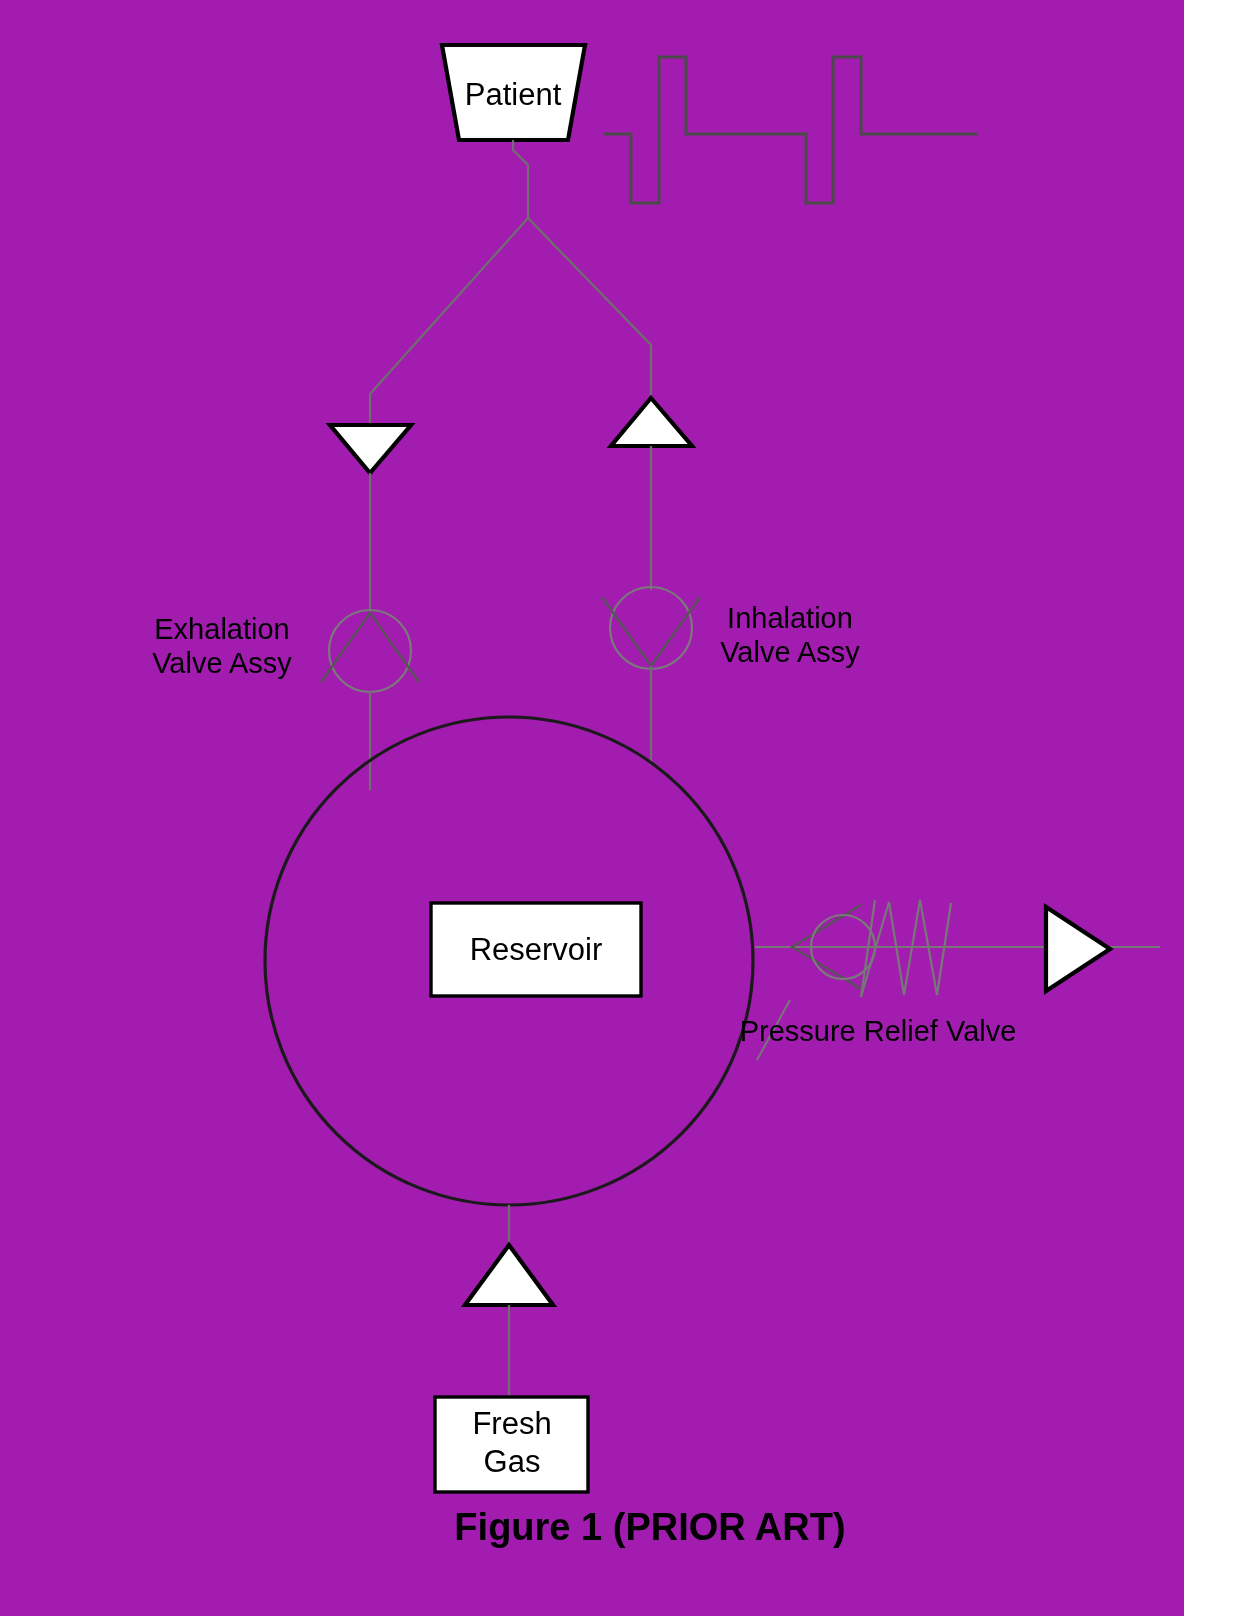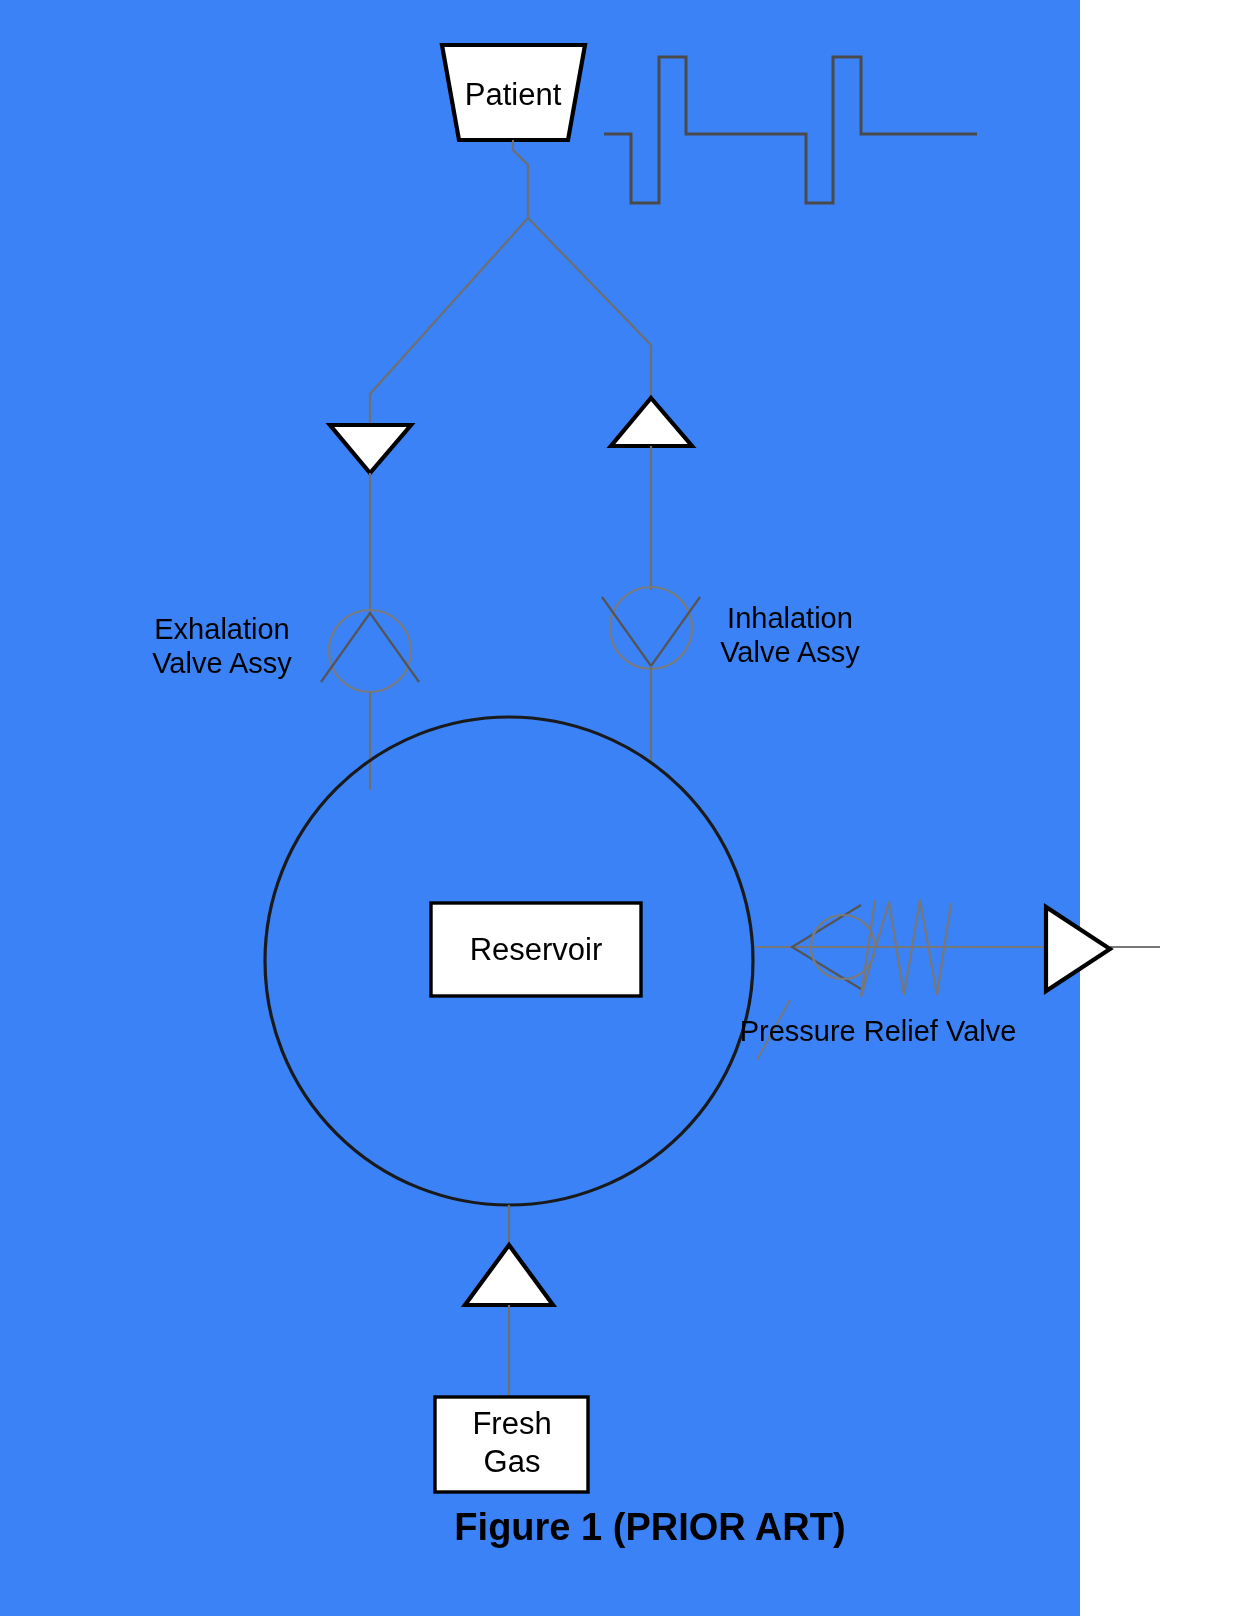--- a/index.html
+++ b/index.html
@@ -9,23 +9,23 @@
   }
   body {
     width: 1240px;
     height: 1616px;
     font-family: "Liberation Sans", sans-serif;
     color: #000000;
     overflow: hidden;
   }
   #figure-root {
     position: relative;
-    width: 1080px;
+    width: 1184px;
     height: 1616px;
-    background: #3b82f6;
+    background: #a21caf;
   }
   svg#diagram {
     position: absolute;
     top: 0;
     left: 0;
     width: 1240px;
     height: 1616px;
     display: block;
   }
   .pipe {

